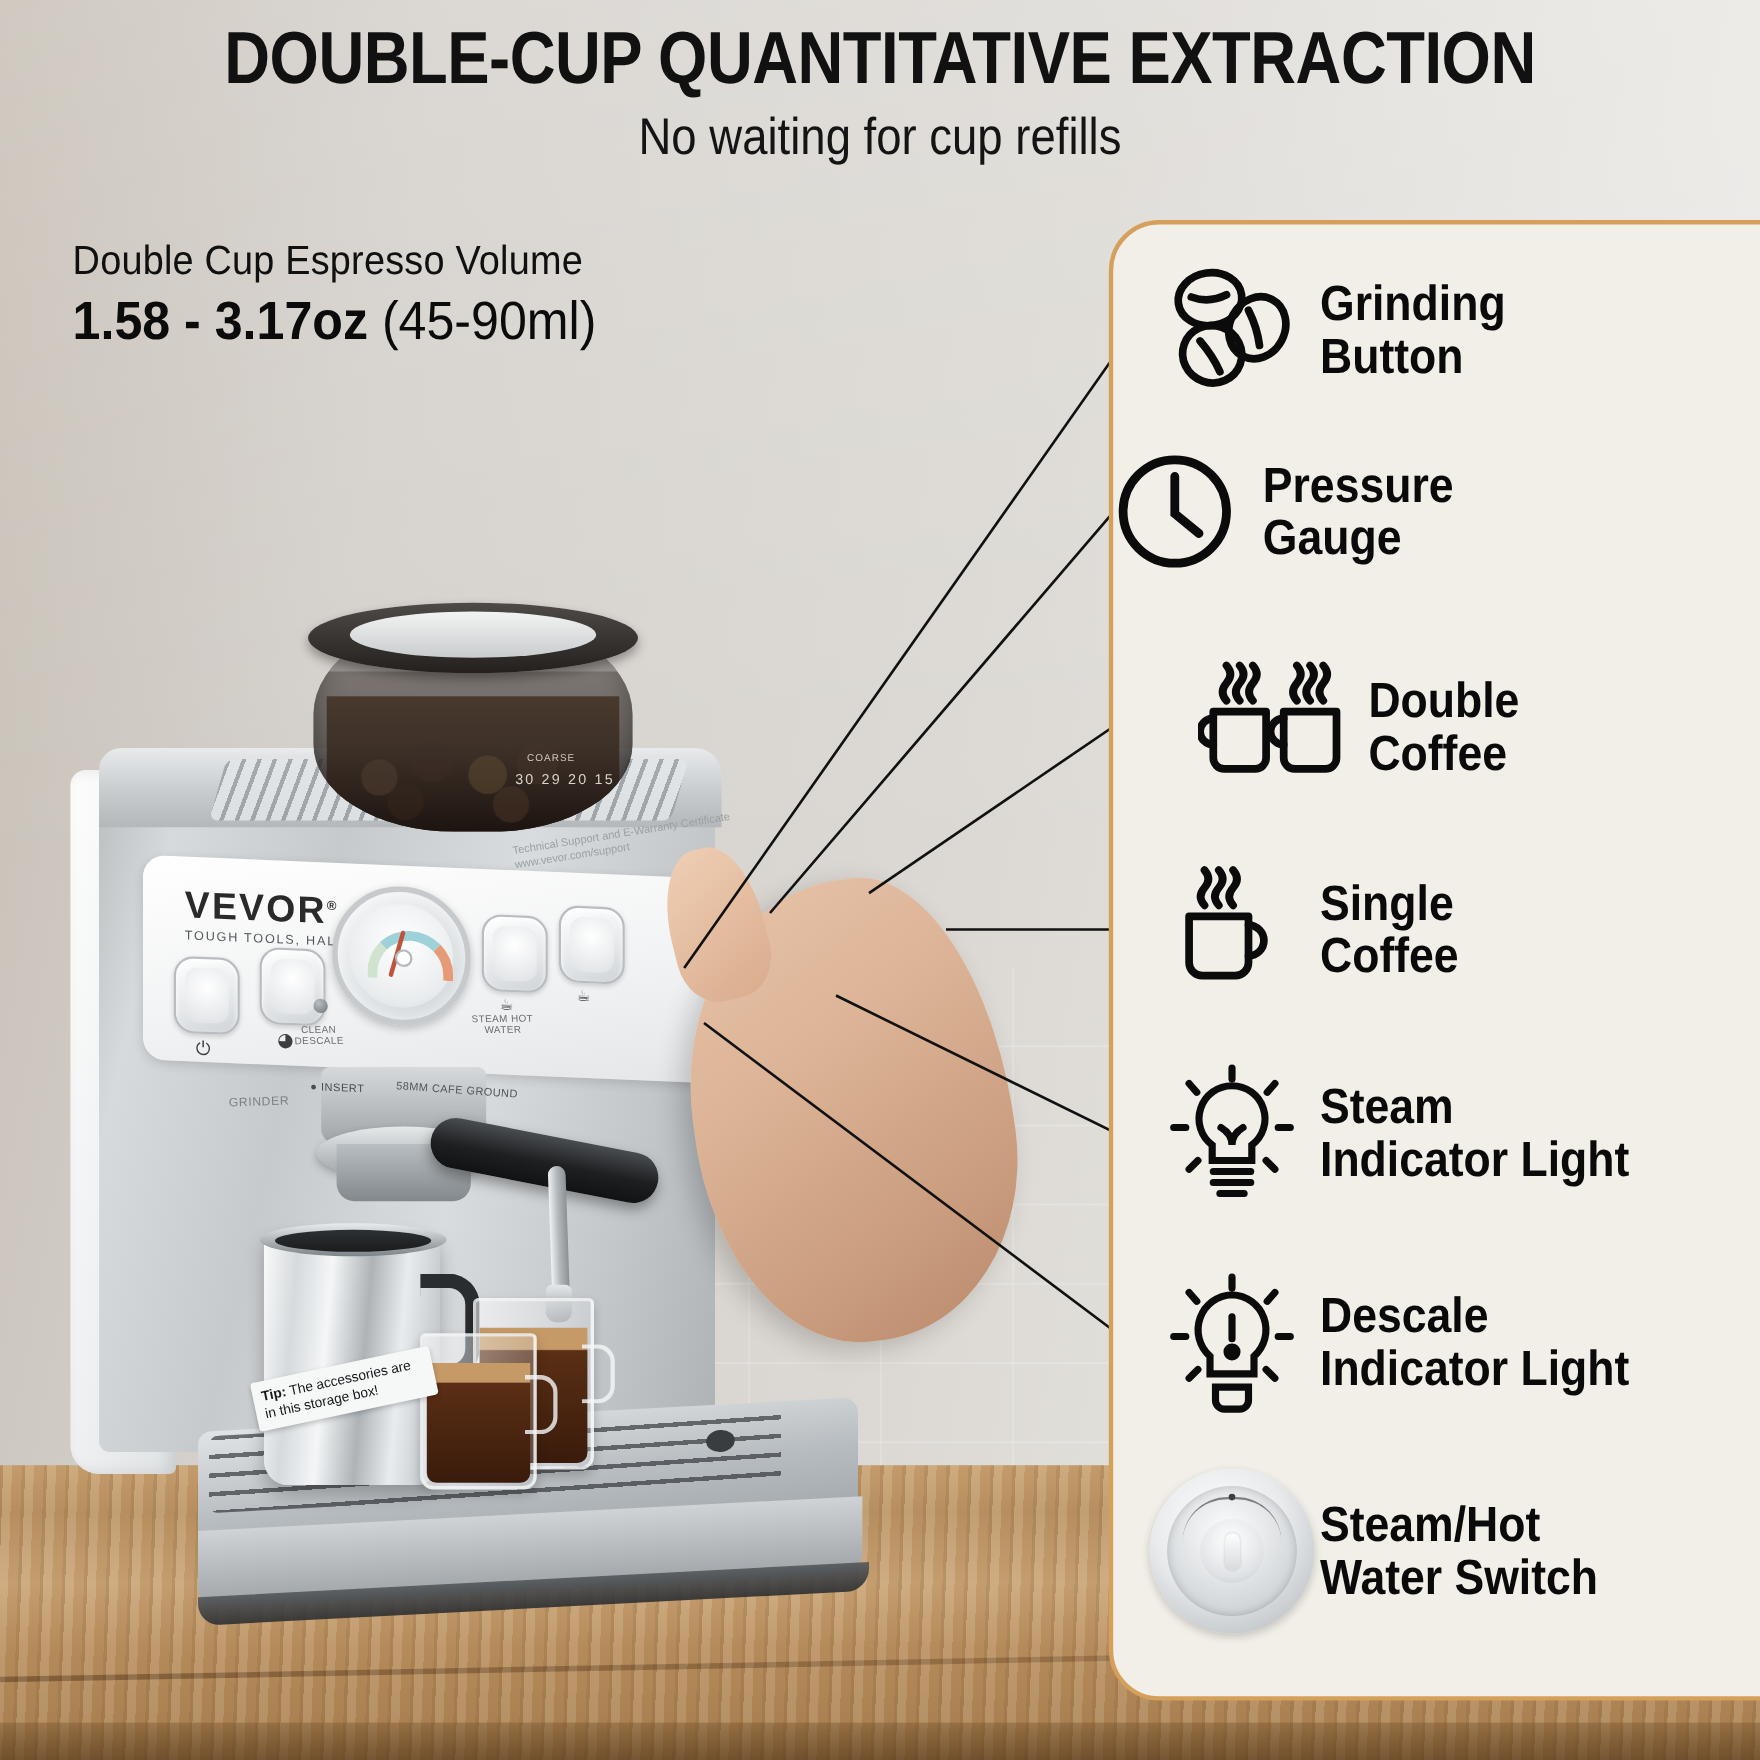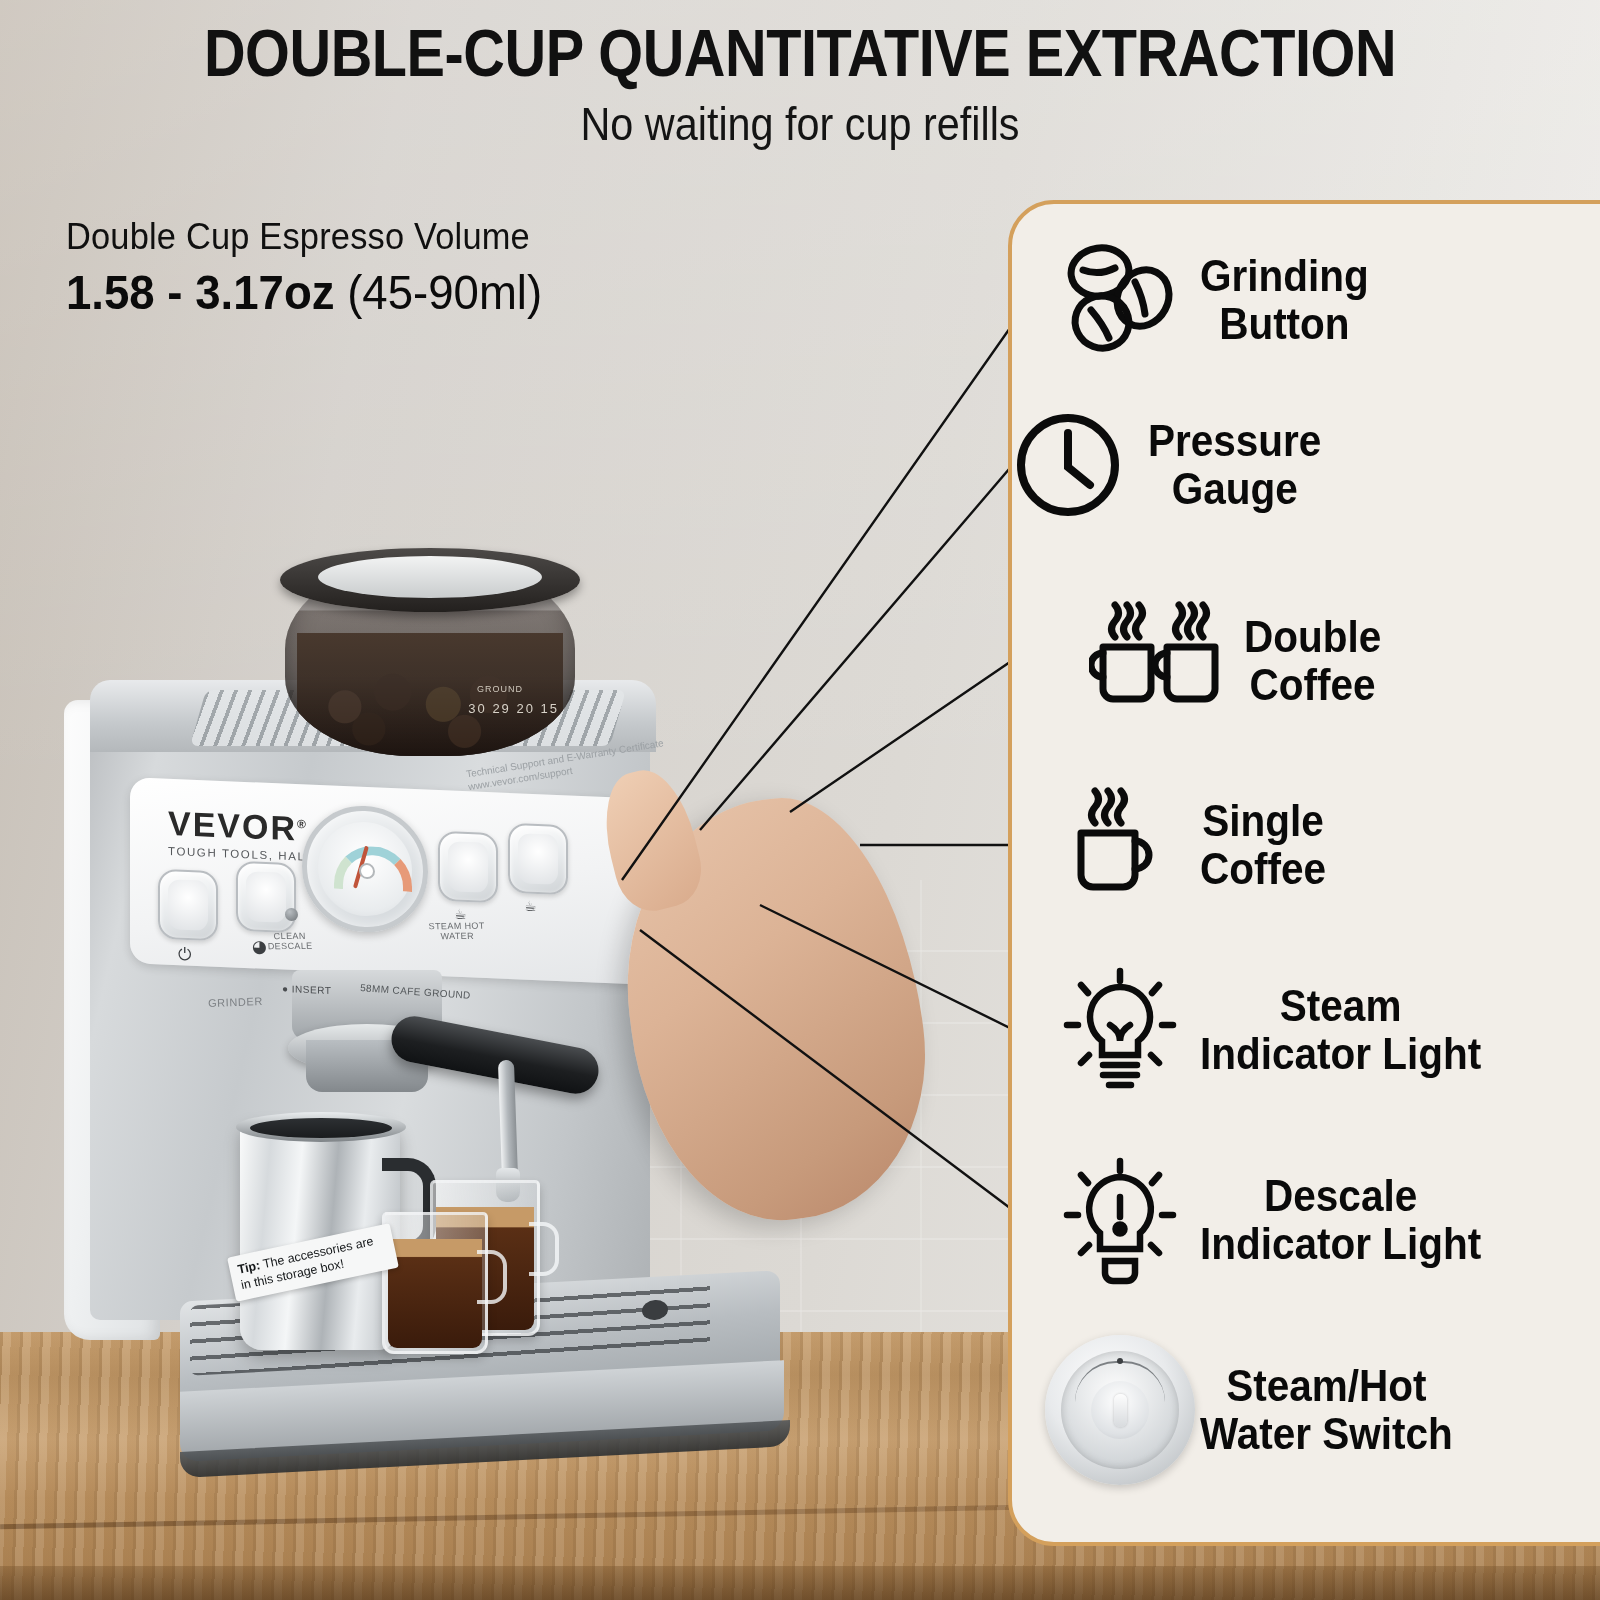--- a/index.html
+++ b/index.html
@@ -53,21 +53,21 @@
   .spec-value b{font-weight:bold;}
   .spec-value .par{font-weight:normal;}
 
   
   #panel{position:absolute;left:1008px;top:200px;width:660px;height:1346px;
     background:#f2eee8;border:4px solid #d4a05c;border-radius:46px;box-sizing:border-box;}
 
   
   #leaders{position:absolute;inset:0;pointer-events:none;}
 
-  .feature{position:absolute;display:flex;align-items:center;text-align:center;}
+  .feature{position:absolute;display:flex;align-items:center;}
   .ficon{width:160px;flex:0 0 160px;display:flex;align-items:center;justify-content:center;}
   .flabel{font-family:"Liberation Sans Narrow","Liberation Sans",sans-serif;
     font-weight:bold;font-size:45px;line-height:1.06;color:#0a0a0a;
     transform:scaleX(.9);transform-origin:0 50%;white-space:pre-line;}
 
   
   #machine{position:absolute;left:30px;top:540px;width:930px;height:970px;}
 
   .mbody{position:absolute;}
 
@@ -277,21 +277,21 @@
     <div class="tankmark" style="top:492px;">MIN</div>
   </div>
 
   <div class="mbody" id="housing"></div>
   <div class="mbody" id="housing-top"></div>
   <div class="mbody" id="cupwarm"></div>
 
   <div class="mbody" id="hopper">
     <div id="hopper-beans"></div>
     <div id="hopper-glass"></div>
-    <div id="hopper-coarse">GROUND</div>
+    <div id="hopper-coarse">COARSE</div>
     <div id="hopper-scale">30   29   20   15</div>
   </div>
   <div class="mbody" id="hopper-lid"></div>
   <div class="mbody" id="hopper-lid-in"></div>
 
   <div class="mbody" id="cpanel"></div>
   <div id="brand">
     <div id="brand-name"><span>VEVOR</span><span id="brand-reg">®</span></div>
     <div id="brand-tag">TOUGH TOOLS, HALF PRICE</div>
   </div>

